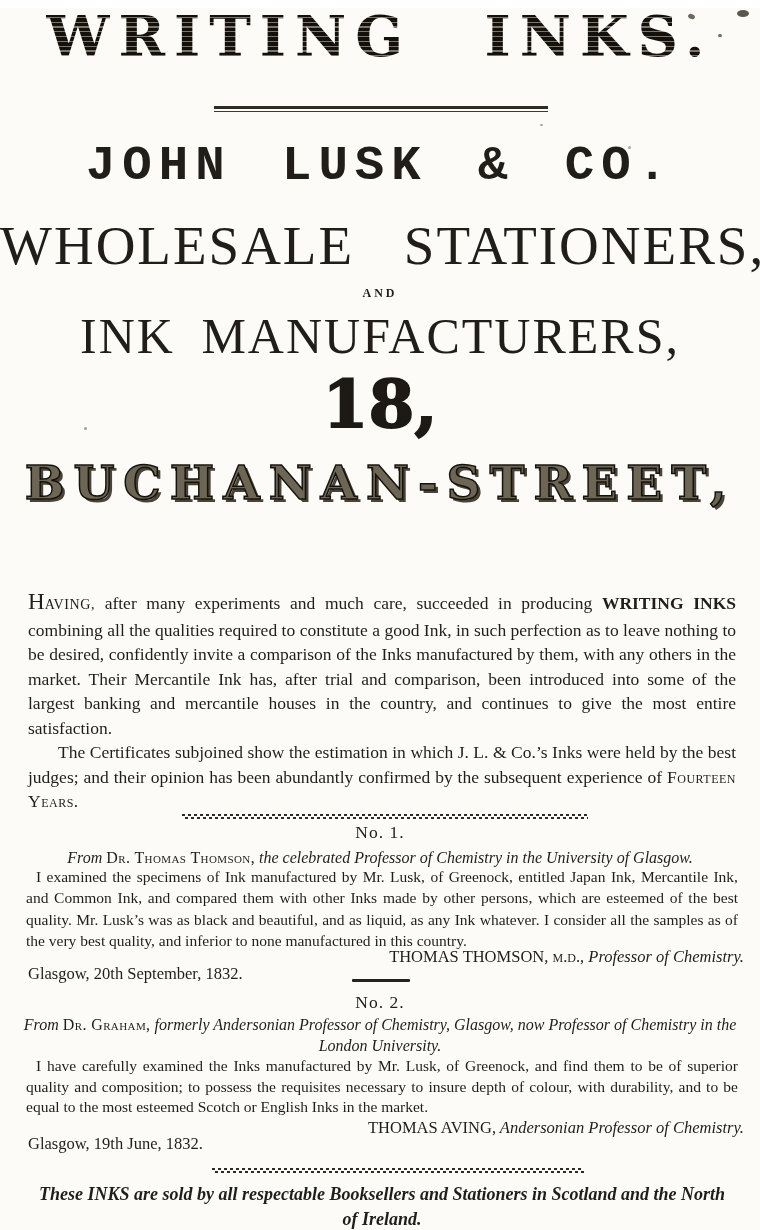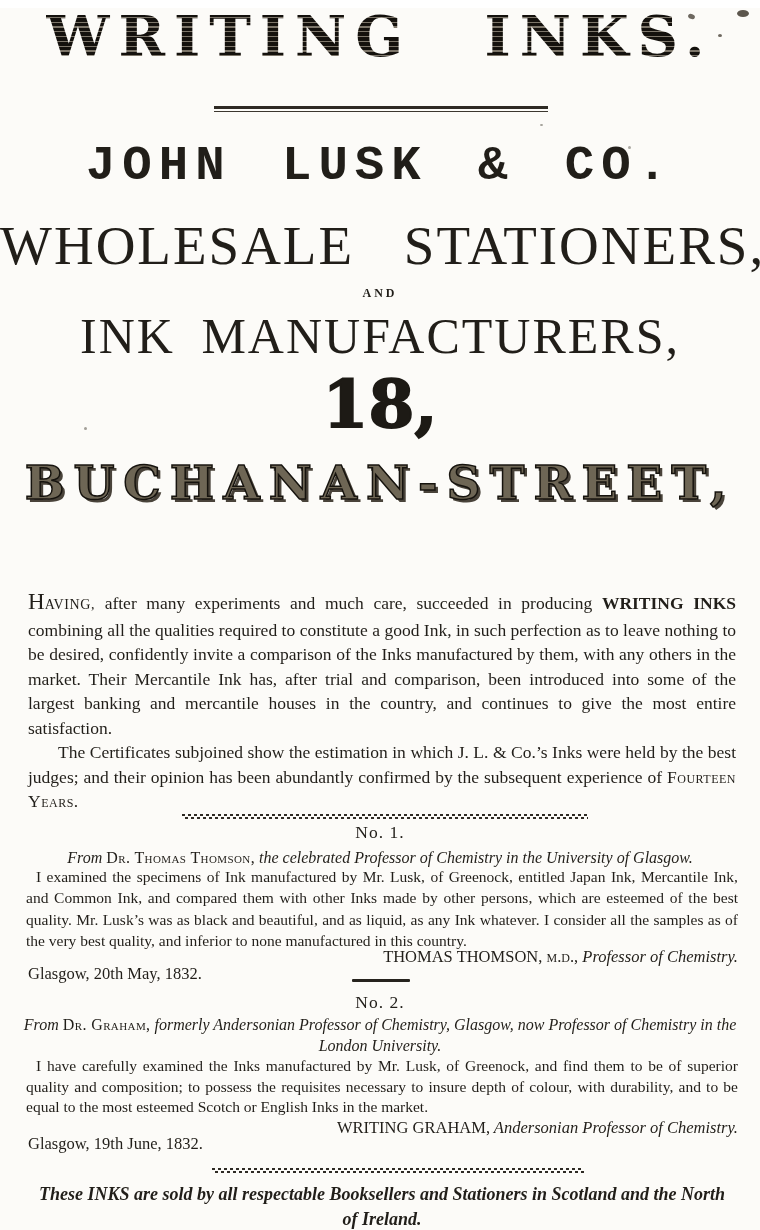--- a/index.html
+++ b/index.html
@@ -103,21 +103,21 @@
   .from-1{top:839px;}
   .from-2{top:1006px;}
   .from-name{font-style:normal;font-variant:small-caps;letter-spacing:0.4px;}
   .cert-body{
     left:26px;right:22px;font-size:15.5px;line-height:21.4px;
     text-align:justify;text-indent:10px;
   }
   .body-1{top:858px;}
   .body-2{top:1048px;line-height:20.5px;}
   .signature{
-    right:22px;left:200px;text-align:right;font-size:16.5px;white-space:nowrap;
+    right:16px;left:200px;text-align:right;font-size:16.5px;white-space:nowrap;
   }
   .sig-1{top:939px;}
   .sig-2{top:1110px;}
   .sig-degree{font-variant:small-caps;}
   .sig-title{font-style:italic;}
   .dateline{left:28px;font-size:16.5px;}
   .date-1{top:956px;}
   .date-2{top:1126px;}
 
   
@@ -157,28 +157,28 @@
     <p><span class="initial-cap">H</span><span class="sc-lead">AVING,</span><span> after many experiments and much care, succeeded in producing </span><span class="emph">WRITING INKS</span><span> combining all the qualities required to constitute a good Ink, in such perfection as to leave nothing to be desired, confidently invite a comparison of the Inks manufactured by them, with any others in the market.  Their Mercantile Ink has, after trial and comparison, been introduced into some of the largest banking and mercantile houses in the country, and continues to give the most entire satisfaction.</span></p>
     <p class="indent"><span>The Certificates subjoined show the estimation in which J. L. &amp; Co.’s Inks were held by the best judges; and their opinion has been abundantly confirmed by the subsequent experience of </span><span class="smallcaps">Fourteen Years.</span></p>
   </div>
 
   <div class="abs wavy wavy-top"></div>
 
   <div class="abs center cert-number cert-no1">No. 1.</div>
   <div class="abs from-line from-1"><span>From </span><span class="from-name">Dr. Thomas Thomson,</span><span> the celebrated Professor of Chemistry in the University of Glasgow.</span></div>
   <div class="abs cert-body body-1">I examined the specimens of Ink manufactured by Mr. Lusk, of Greenock, entitled Japan Ink, Mercantile Ink, and Common Ink, and compared them with other Inks made by other persons, which are esteemed of the best quality.  Mr. Lusk’s was as black and beautiful, and as liquid, as any Ink whatever.  I consider all the samples as of the very best quality, and inferior to none manufactured in this country.</div>
   <div class="abs signature sig-1"><span>THOMAS THOMSON, </span><span class="sig-degree">m.d.,</span><span class="sig-title"> Professor of Chemistry.</span></div>
-  <div class="abs dateline date-1">Glasgow, 20th May, 1832.</div>
+  <div class="abs dateline date-1">Glasgow, 20th September, 1832.</div>
 
   <div class="abs short-rule"></div>
 
   <div class="abs center cert-number cert-no2">No. 2.</div>
   <div class="abs from-line from-2"><span>From </span><span class="from-name">Dr. Graham,</span><span> formerly Andersonian Professor of Chemistry, Glasgow, now Professor of Chemistry in the London University.</span></div>
   <div class="abs cert-body body-2">I have carefully examined the Inks manufactured by Mr. Lusk, of Greenock, and find them to be of superior quality and composition; to possess the requisites necessary to insure depth of colour, with durability, and to be equal to the most esteemed Scotch or English Inks in the market.</div>
-  <div class="abs signature sig-2"><span>WRITING GRAHAM,</span><span class="sig-degree"></span><span class="sig-title"> Andersonian Professor of Chemistry.</span></div>
+  <div class="abs signature sig-2"><span>THOMAS AVING,</span><span class="sig-degree"></span><span class="sig-title"> Andersonian Professor of Chemistry.</span></div>
   <div class="abs dateline date-2">Glasgow, 19th June, 1832.</div>
 
   <div class="abs wavy wavy-bottom"></div>
 
   <div class="abs footer-notice">
     <div>These INKS are sold by all respectable Booksellers and Stationers in Scotland and the North</div>
     <div>of Ireland.</div>
   </div>
 
   <div class="abs page-number">28</div>

